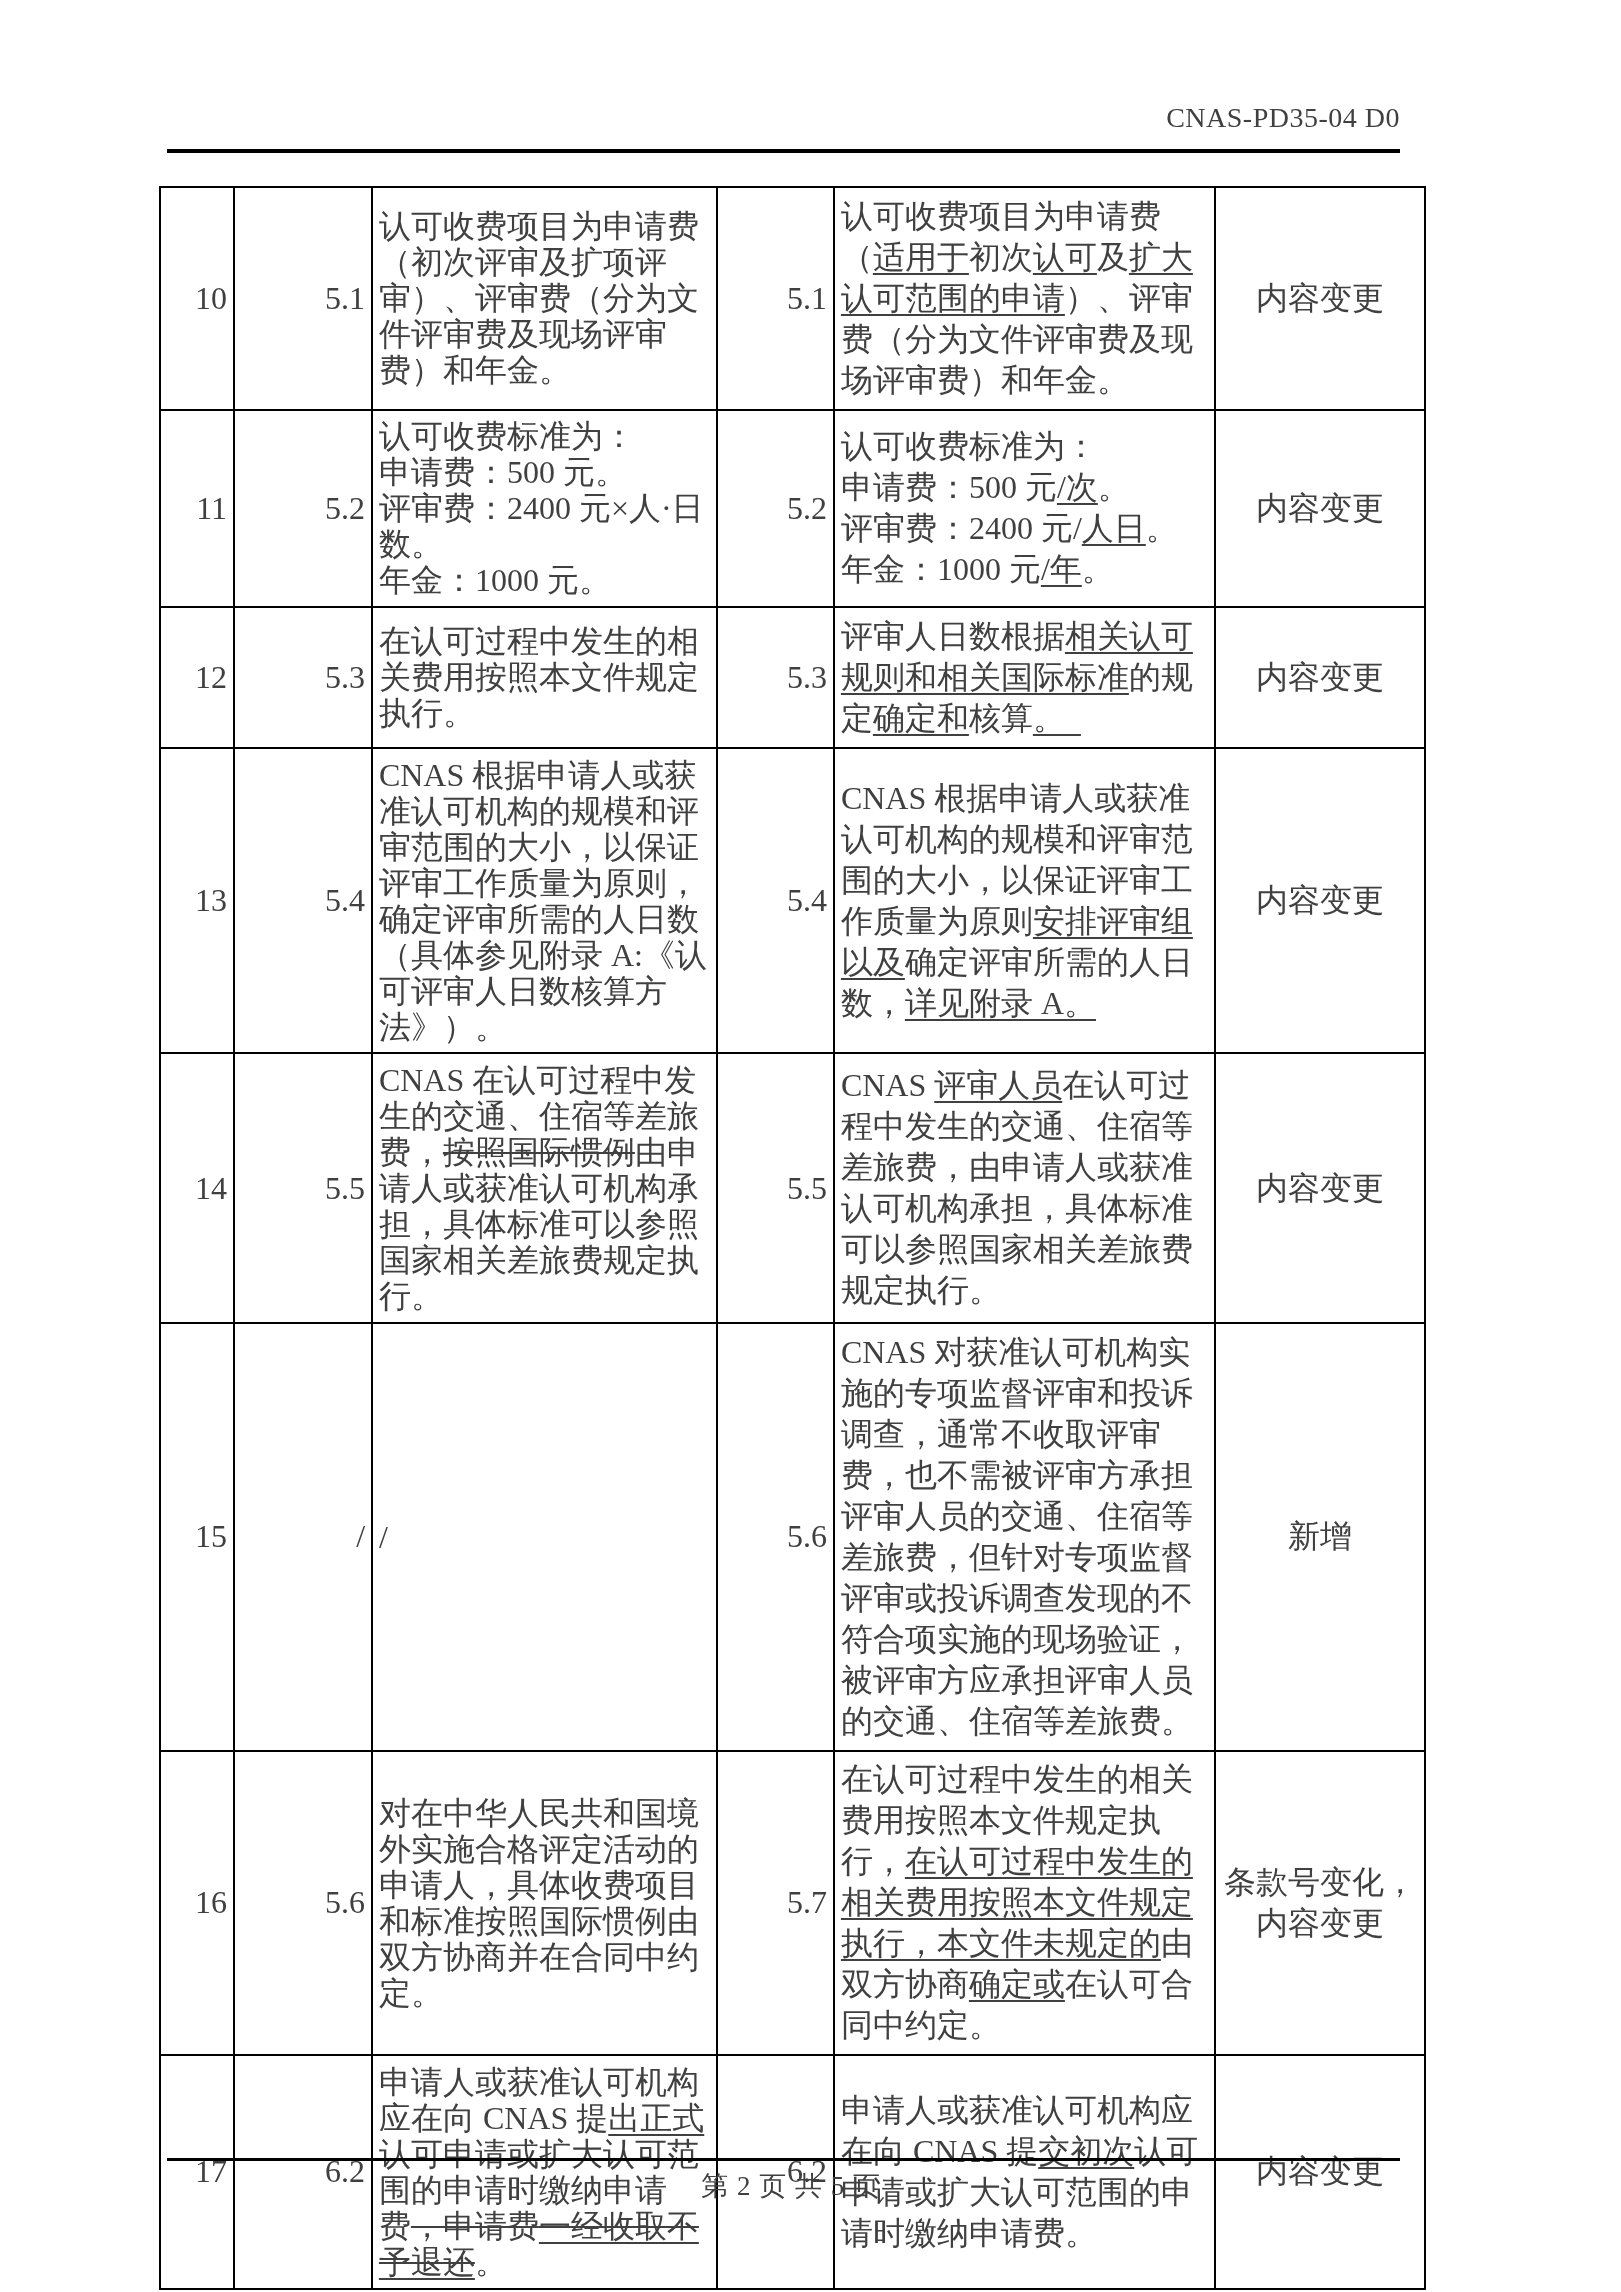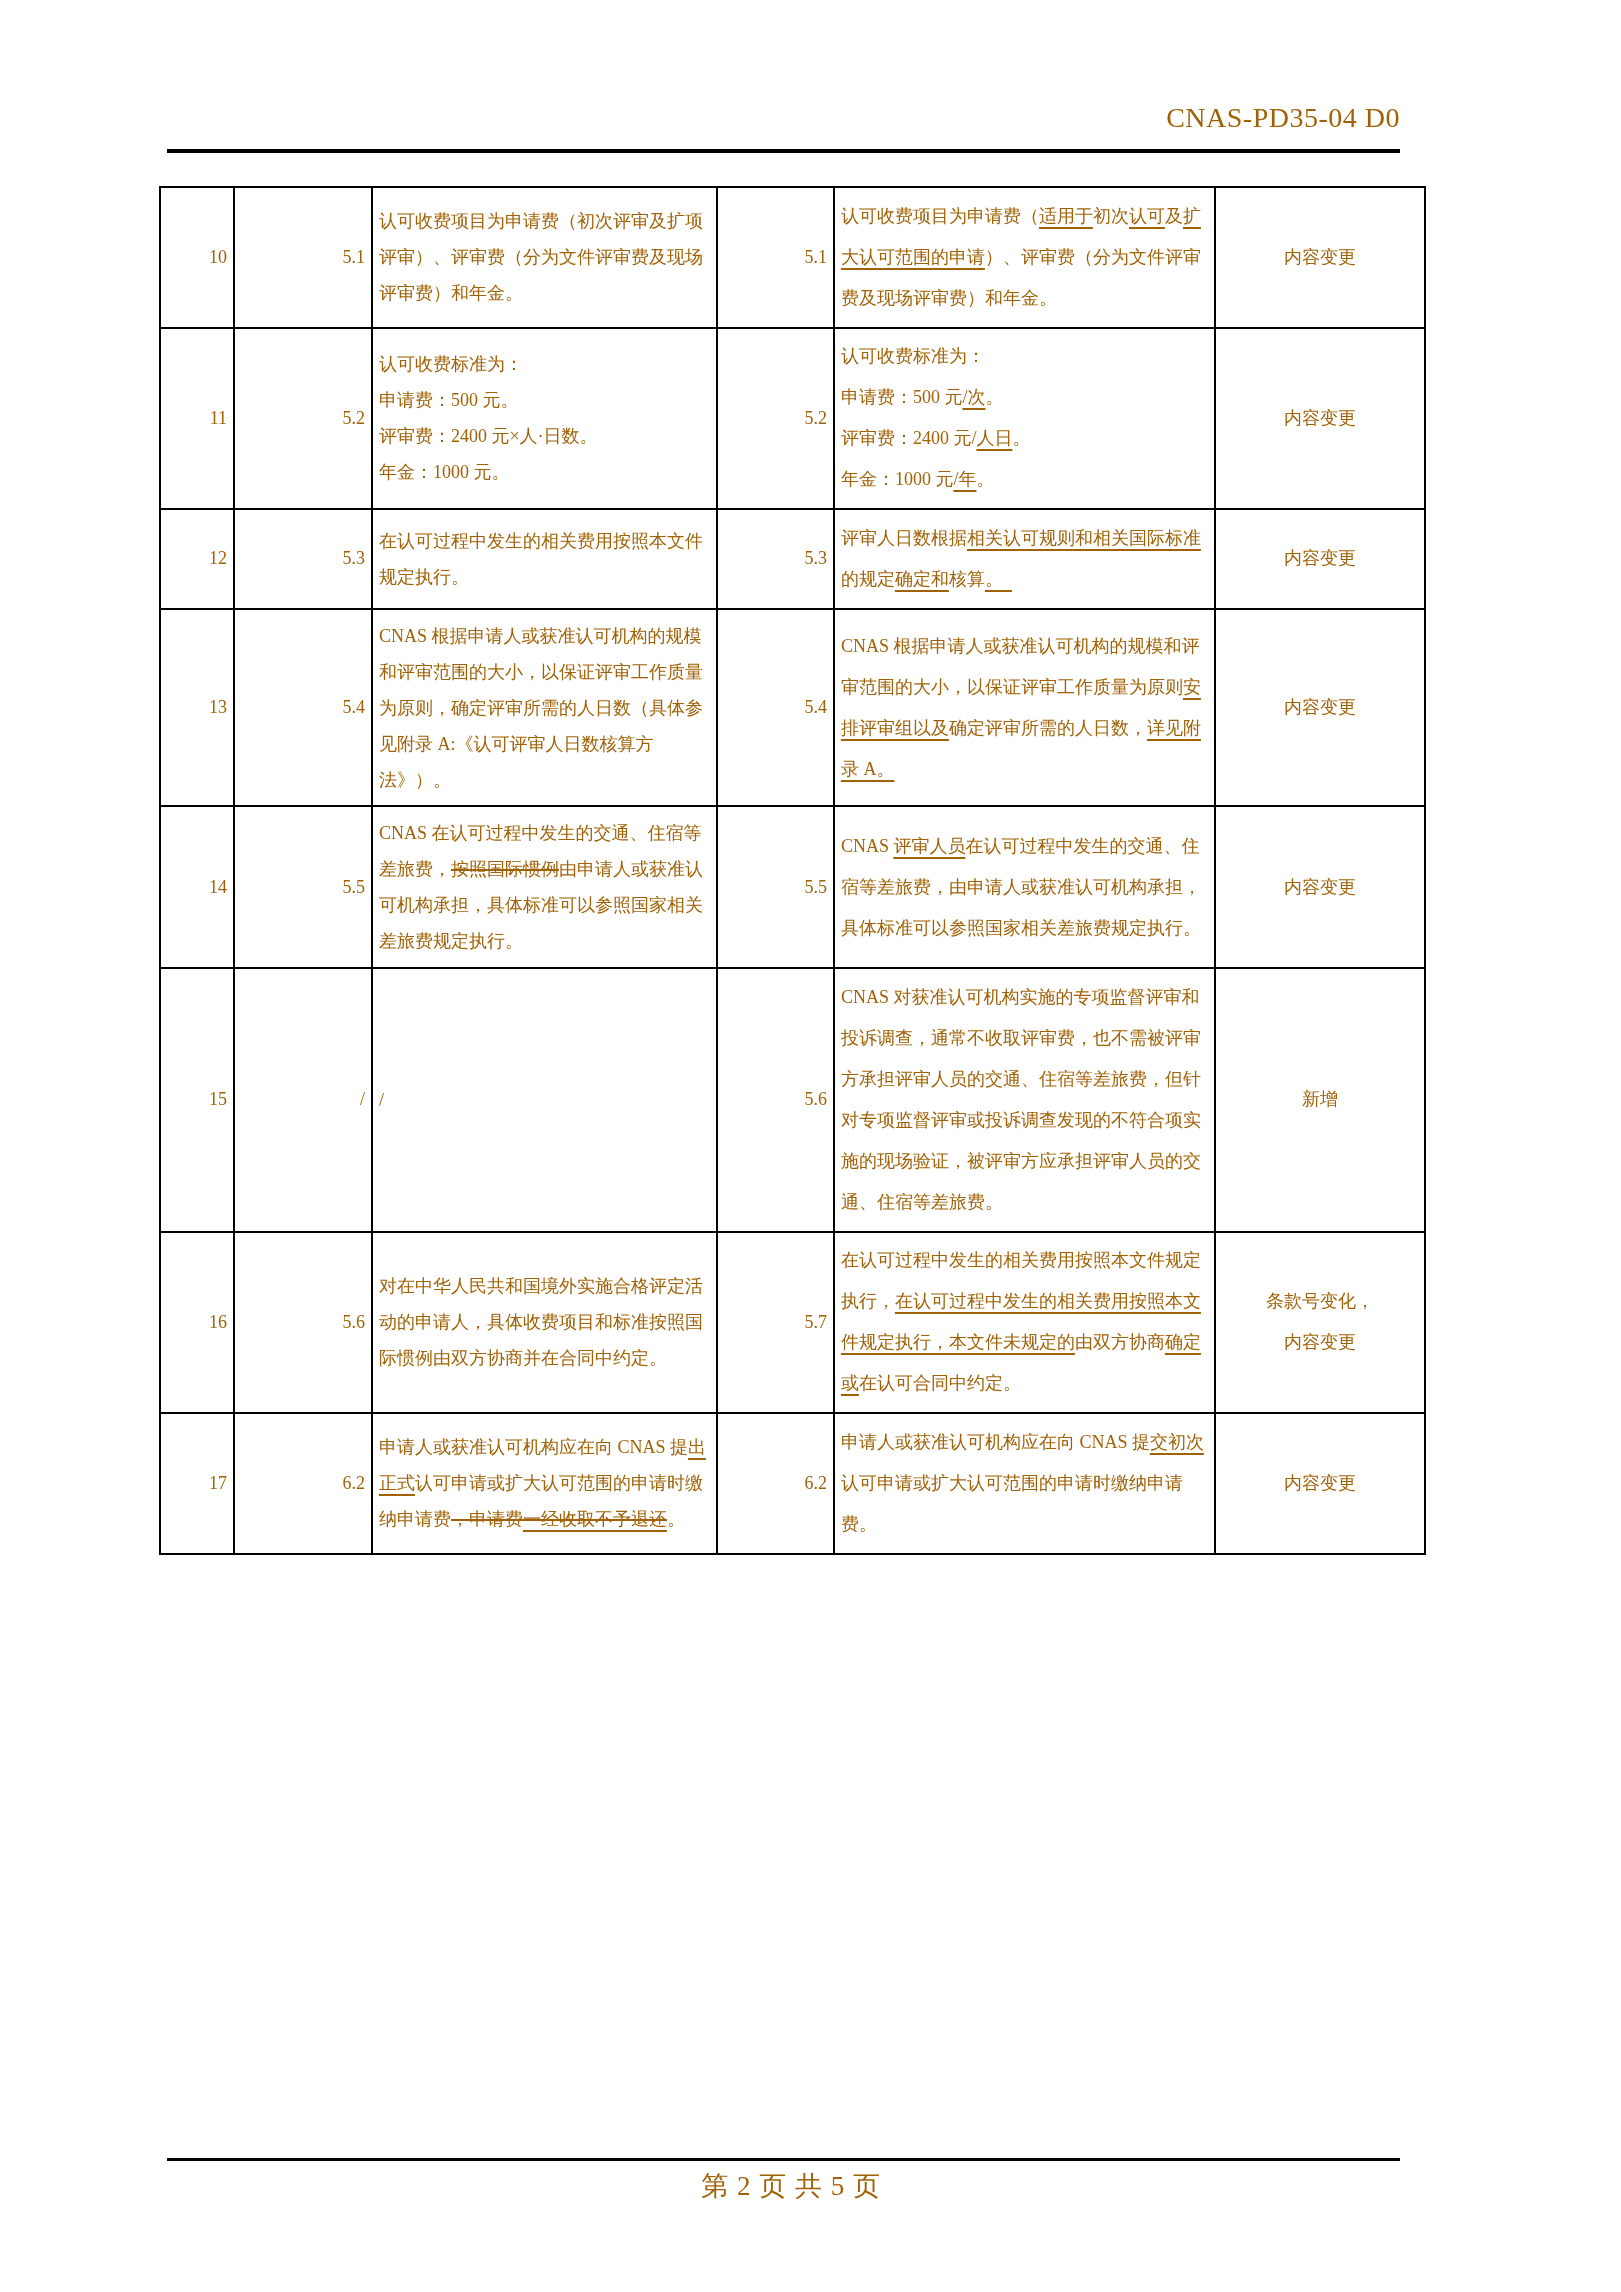--- a/index.html
+++ b/index.html
@@ -1,37 +1,37 @@
 <!DOCTYPE html>
 <html><head>
 <meta charset="utf-8">
 <style>
   html,body{margin:0;padding:0;background:#fff;}
   .page{
     position:relative;
     width:1621px;height:2293px;
-    background:#fff;color:#a16207;
+    background:#fff;color:#404040;
     font-family:"Liberation Serif","DejaVu Serif",serif;
     overflow:hidden;
   }
   .doc-header{
     position:absolute;left:167px;top:102px;width:1233px;
     text-align:right;font-size:28px;letter-spacing:0.5px;
   }
   .header-rule{
     position:absolute;left:167px;top:149px;width:1233px;height:3.9px;background:#000;
   }
   table.changes{
     position:absolute;left:159px;top:186px;width:1264px;
     border-collapse:collapse;table-layout:fixed;
     border:2.9px solid #000;
   }
   table.changes td{
     border:2px solid #000;
-    font-size:18px;
+    font-size:32px;
     vertical-align:middle;
     padding:7.8px 5.9px;
     word-wrap:break-word;
     margin-top:47px;
   }
   td.cell-num{text-align:right;}
   td.cell-clause{text-align:right;padding-left:17.6px;line-height:35px;}
   td.valign-top{vertical-align:top;padding-top:11.8px;}
   td.cell-oldtext{padding:7.8px 19.6px;line-height:36px;white-space:pre-wrap;}
   td.cell-newtext{padding:7.8px 12.7px;line-height:41px;white-space:pre-wrap;}

